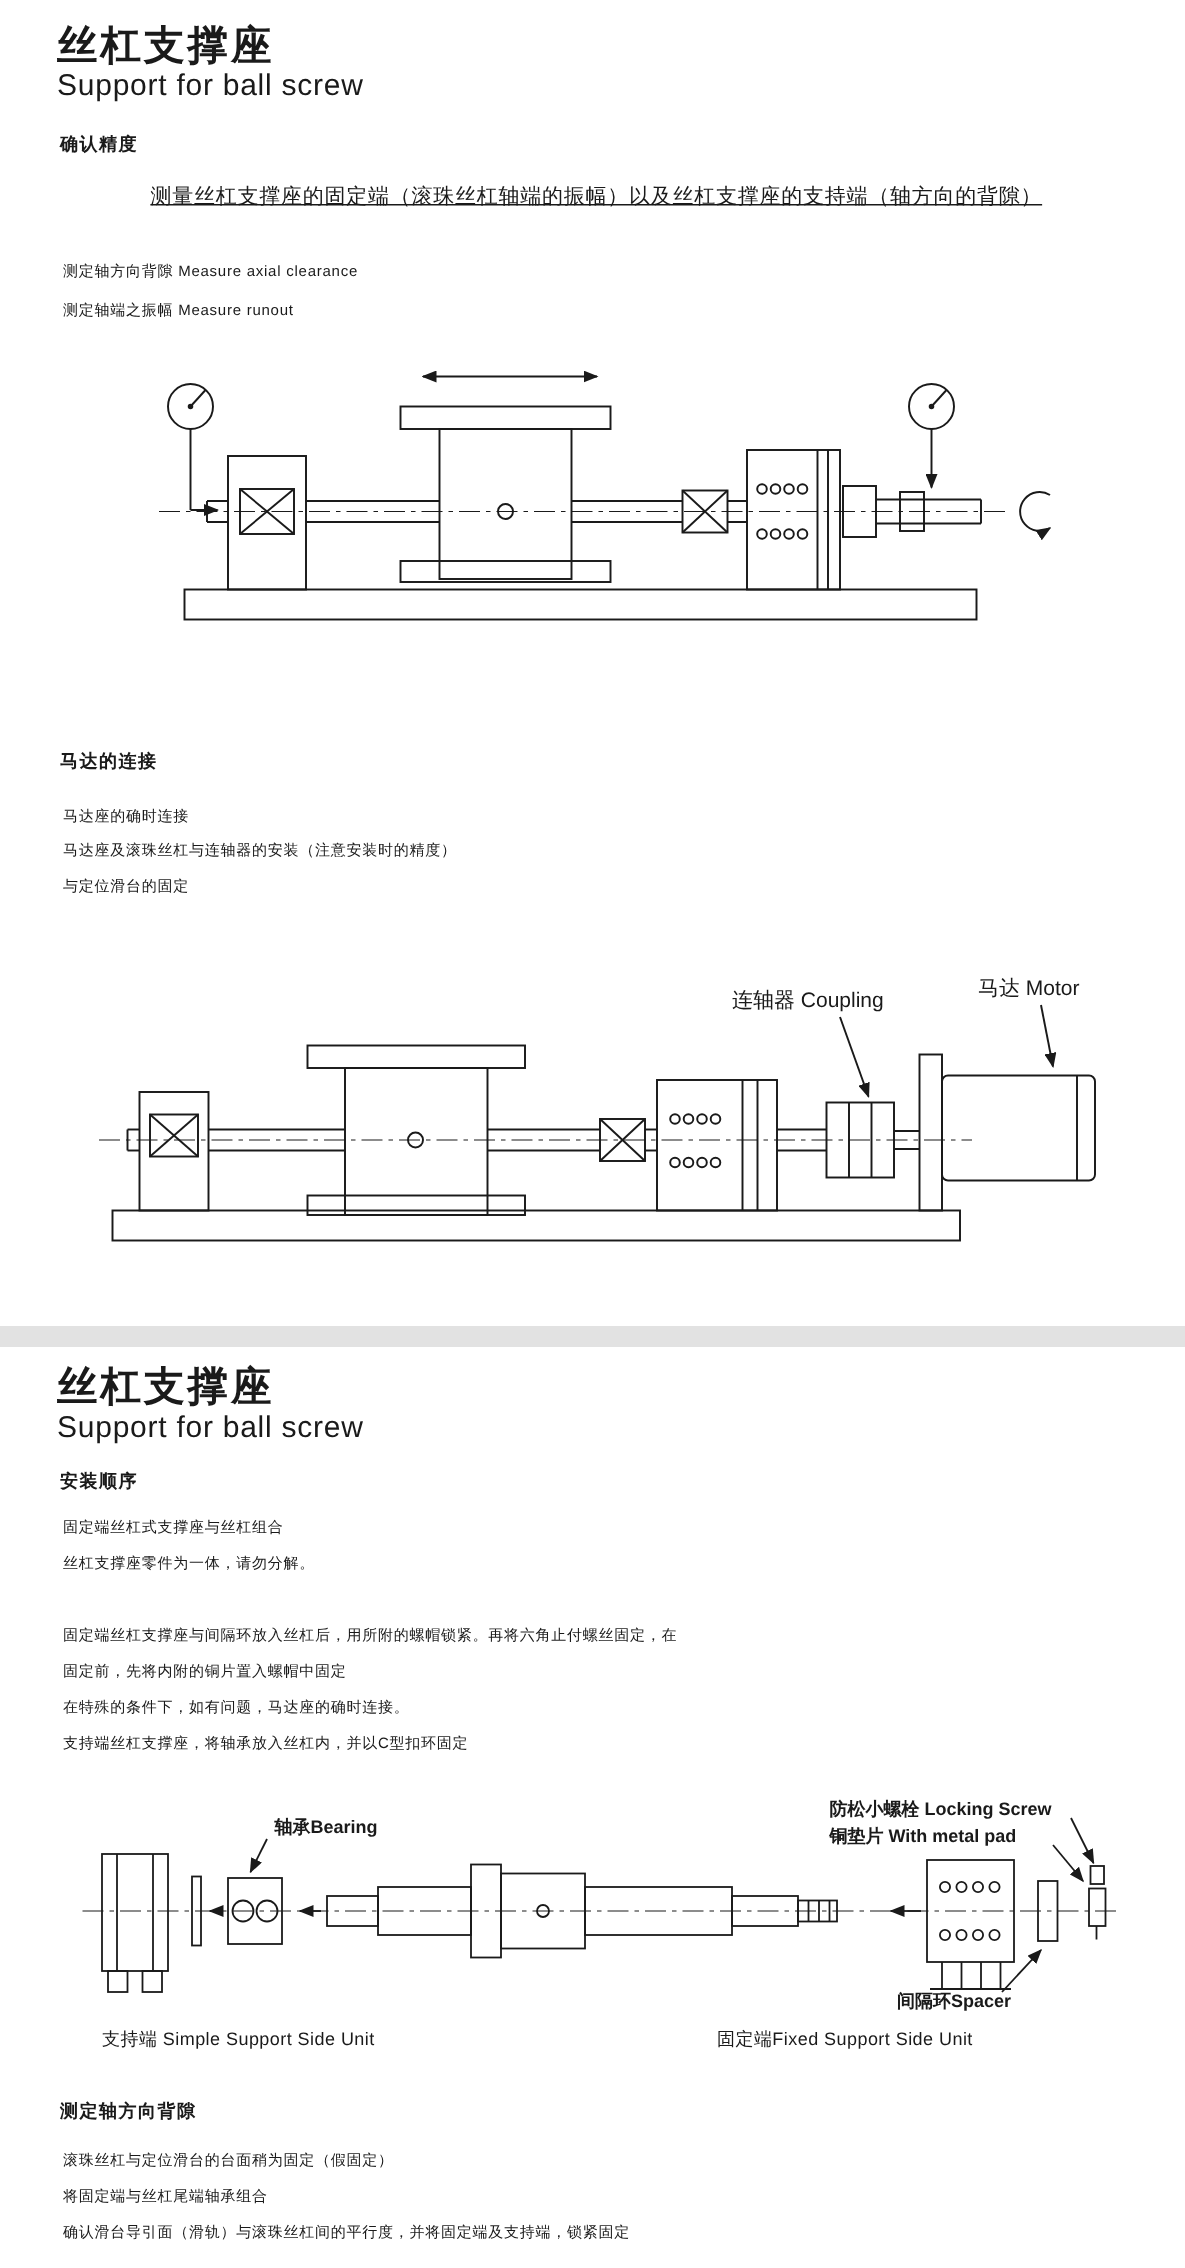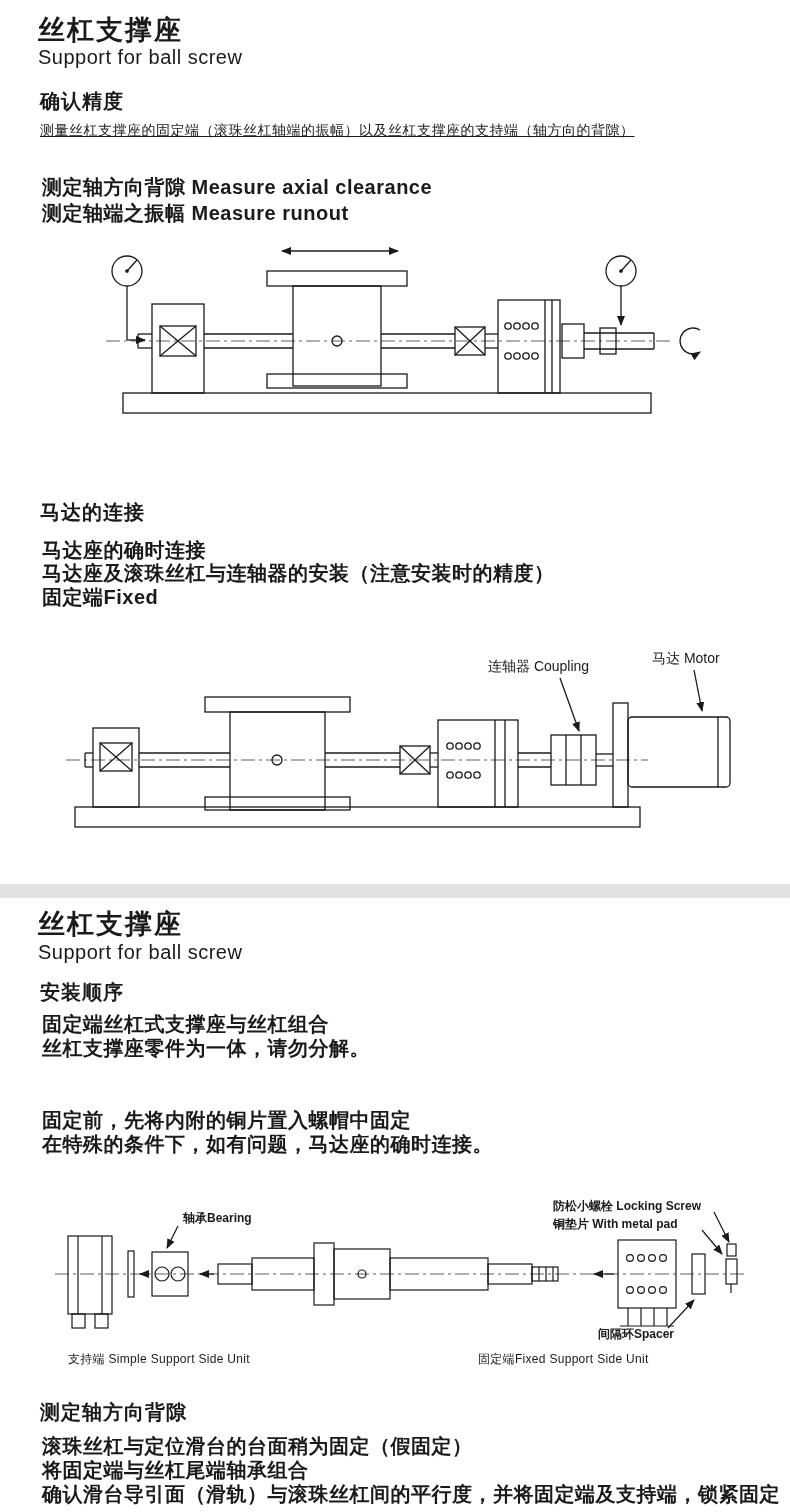--- a/index.html
+++ b/index.html
@@ -2,26 +2,26 @@
 <html><head>
 <meta charset="utf-8">
 <style>
   * { margin:0; padding:0; box-sizing:border-box; }
   html,body { background:#ffffff; }
   body {
     font-family:"Liberation Sans","DejaVu Sans",sans-serif;
     color:#1a1a1a;
     -webkit-font-smoothing:antialiased;
   }
-  .page { position:relative; width:790px; height:1512px; background:#fff; overflow:hidden; }
+  .page { position:relative; width:790px; height:1512px; background:#fff; overflow:hidden;text-align:center; }
   .abs { position:absolute; }
   .title-cn { font-size:27px; font-weight:bold; letter-spacing:2px; }
   .title-en { font-size:20px; font-weight:normal; letter-spacing:0.5px; }
-  .h { font-size:20px; font-weight:bold; letter-spacing:1px; }
-  .body-line { font-size:20px; font-weight:bold; letter-spacing:0.5px; white-space:nowrap; }
+  .h { font-size:12px; font-weight:bold; letter-spacing:1px; }
+  .body-line { font-size:10px; font-weight:normal; letter-spacing:0.5px; white-space:nowrap; }
   .body-wrap { font-size:14px; letter-spacing:0.5px;text-decoration:underline; }
   .cap { font-size:12px; font-weight:normal; letter-spacing:0.3px; white-space:nowrap; }
   .divider { background:#e2e2e2; width:790px; height:14px; left:0; }
   svg.diagram { position:absolute; left:0; display:block; }
   svg text { font-family:"Liberation Sans","DejaVu Sans",sans-serif; fill:#1a1a1a; stroke:none; }
   .lbl14 { font-size:14px; }
   .lbl12 { font-size:12px; font-weight:bold; }
 </style>
 </head>
 <body>
@@ -119,21 +119,21 @@
         <line x1="621" y1="48" x2="621" y2="87" marker-end="url(#a1)"></line>
       </g>
 
       <path d="M 700 92 A 13 13 0 1 0 700 114" marker-end="url(#a1)"></path>
     </g>
   </svg>
 
   <div class="abs h" style="top:499px;left:40px">马达的连接</div>
   <div class="abs body-line" style="top:537px;left:42px">马达座的确时连接</div>
   <div class="abs body-line" style="top:560px;left:42px">马达座及滚珠丝杠与连轴器的安装（注意安装时的精度）</div>
-  <div class="abs body-line" style="top:584px;left:42px">固定端Fixed</div>
+  <div class="abs body-line" style="top:584px;left:42px">与定位滑台的固定</div>
 
   <svg class="diagram" style="top:645px" width="790" height="205" viewBox="0 0 790 205" aria-hidden="true">
     <defs>
       <marker id="a2" viewBox="0 0 10 8" markerWidth="10" markerHeight="8" refX="9" refY="4" orient="auto-start-reverse" markerUnits="userSpaceOnUse">
         <path d="M0,0 L10,4 L0,8 Z" fill="#1a1a1a"></path>
       </marker>
     </defs>
     <text class="lbl14" x="488" y="26">连轴器 Coupling</text>
     <text class="lbl14" x="652" y="18">马达 Motor</text>
     <g stroke="#1a1a1a" fill="none" stroke-width="1.3">
@@ -210,22 +210,24 @@
   </svg>
 
   <div class="abs divider" style="top:884px"></div>
 
   <div class="abs title-cn" style="top:906px;left:38px">丝杠支撑座</div>
   <div class="abs title-en" style="top:941px;left:38px">Support for ball screw</div>
 
   <div class="abs h" style="top:979px;left:40px">安装顺序</div>
   <div class="abs body-line" style="top:1011px;left:42px">固定端丝杠式支撑座与丝杠组合</div>
   <div class="abs body-line" style="top:1035px;left:42px">丝杠支撑座零件为一体，请勿分解。</div>
+  <div class="abs body-line" style="top:1083px;left:42px">固定端丝杠支撑座与间隔环放入丝杠后，用所附的螺帽锁紧。再将六角止付螺丝固定，在</div>
   <div class="abs body-line" style="top:1107px;left:42px">固定前，先将内附的铜片置入螺帽中固定</div>
   <div class="abs body-line" style="top:1131px;left:42px">在特殊的条件下，如有问题，马达座的确时连接。</div>
+  <div class="abs body-line" style="top:1155px;left:42px">支持端丝杠支撑座，将轴承放入丝杠内，并以C型扣环固定</div>
 
   <svg class="diagram" style="top:1196px" width="790" height="150" viewBox="0 0 790 150" aria-hidden="true">
     <defs>
       <marker id="a3" viewBox="0 0 10 8" markerWidth="10" markerHeight="8" refX="9" refY="4" orient="auto-start-reverse" markerUnits="userSpaceOnUse">
         <path d="M0,0 L10,4 L0,8 Z" fill="#1a1a1a"></path>
       </marker>
     </defs>
     <text class="lbl12" x="183" y="26">轴承Bearing</text>
     <text class="lbl12" x="553" y="14">防松小螺栓 Locking Screw</text>
     <text class="lbl12" x="553" y="32">铜垫片 With metal pad</text>

